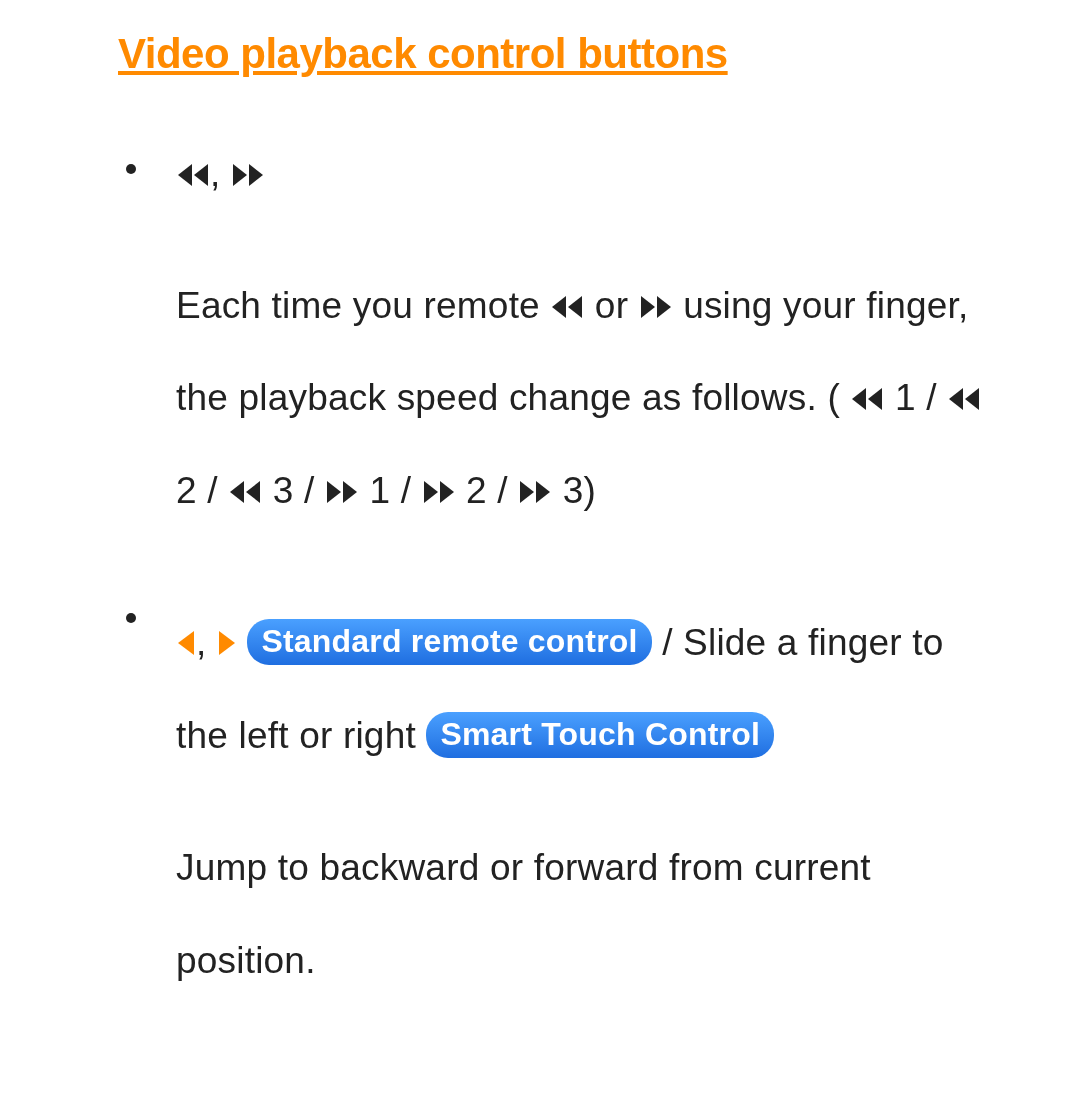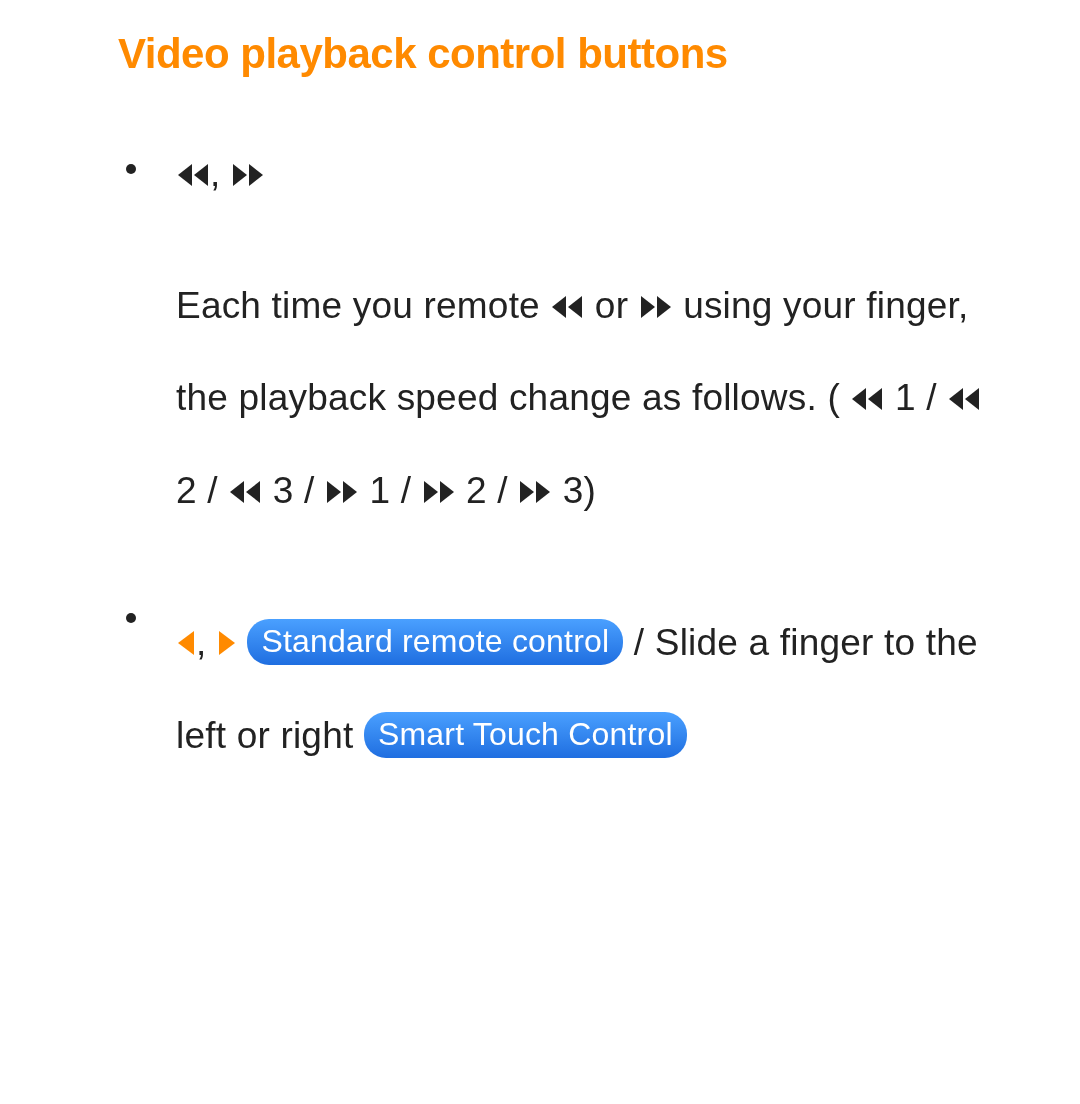--- a/index.html
+++ b/index.html
@@ -13,20 +13,21 @@
   .page {
     padding: 30px 80px 30px 118px;
     box-sizing: border-box;
   }
   .title {
     color: #ff8a00;
     font-size: 42px;
     font-weight: bold;
     margin: 0 0 70px 0;
     letter-spacing: -0.5px;
+    text-decoration: underline;
   }
   ul.doc-list {
     list-style: none;
     padding: 0;
     margin: 0;
   }
   ul.doc-list > li {
     position: relative;
     padding-left: 58px;
     margin-bottom: 60px;
@@ -64,20 +65,21 @@
   .badge {
     display: inline;
     background: linear-gradient(180deg, #4aa0ff 0%, #1f6ee0 100%);
     color: #ffffff;
     font-size: 32px;
     padding: 4px 14px 6px 14px;
     border-radius: 22px;
     white-space: nowrap;
     vertical-align: 3px;
     letter-spacing: 0.2px;
+    font-weight: bold;
   }
   .badge-multi {
     -webkit-box-decoration-break: clone;
     box-decoration-break: clone;
     line-height: 2.8;
     text-align: center;
   }
 </style>
 </head>
 <body>
@@ -165,16 +167,19 @@
             <polygon points="18,2 18,26 2,14" fill="#ff8a00"></polygon>
           </svg>
         </span><span class="sep">, </span>
         <span class="icon">
           <svg width="20" height="28" viewBox="0 0 20 28">
             <polygon points="2,2 2,26 18,14" fill="#ff8a00"></polygon>
           </svg>
         </span>
         <span class="badge">Standard remote control</span><span> / Slide a finger to the left or right </span><span class="badge badge-multi">Smart Touch Control</span>
       </div>
+      <div class="entry-body" style="margin-top:40px">
+        <span>Jump to backward or forward from current position.</span>
+      </div>
     </li>
 
   </ul>
 </div>
 
 </body></html>

